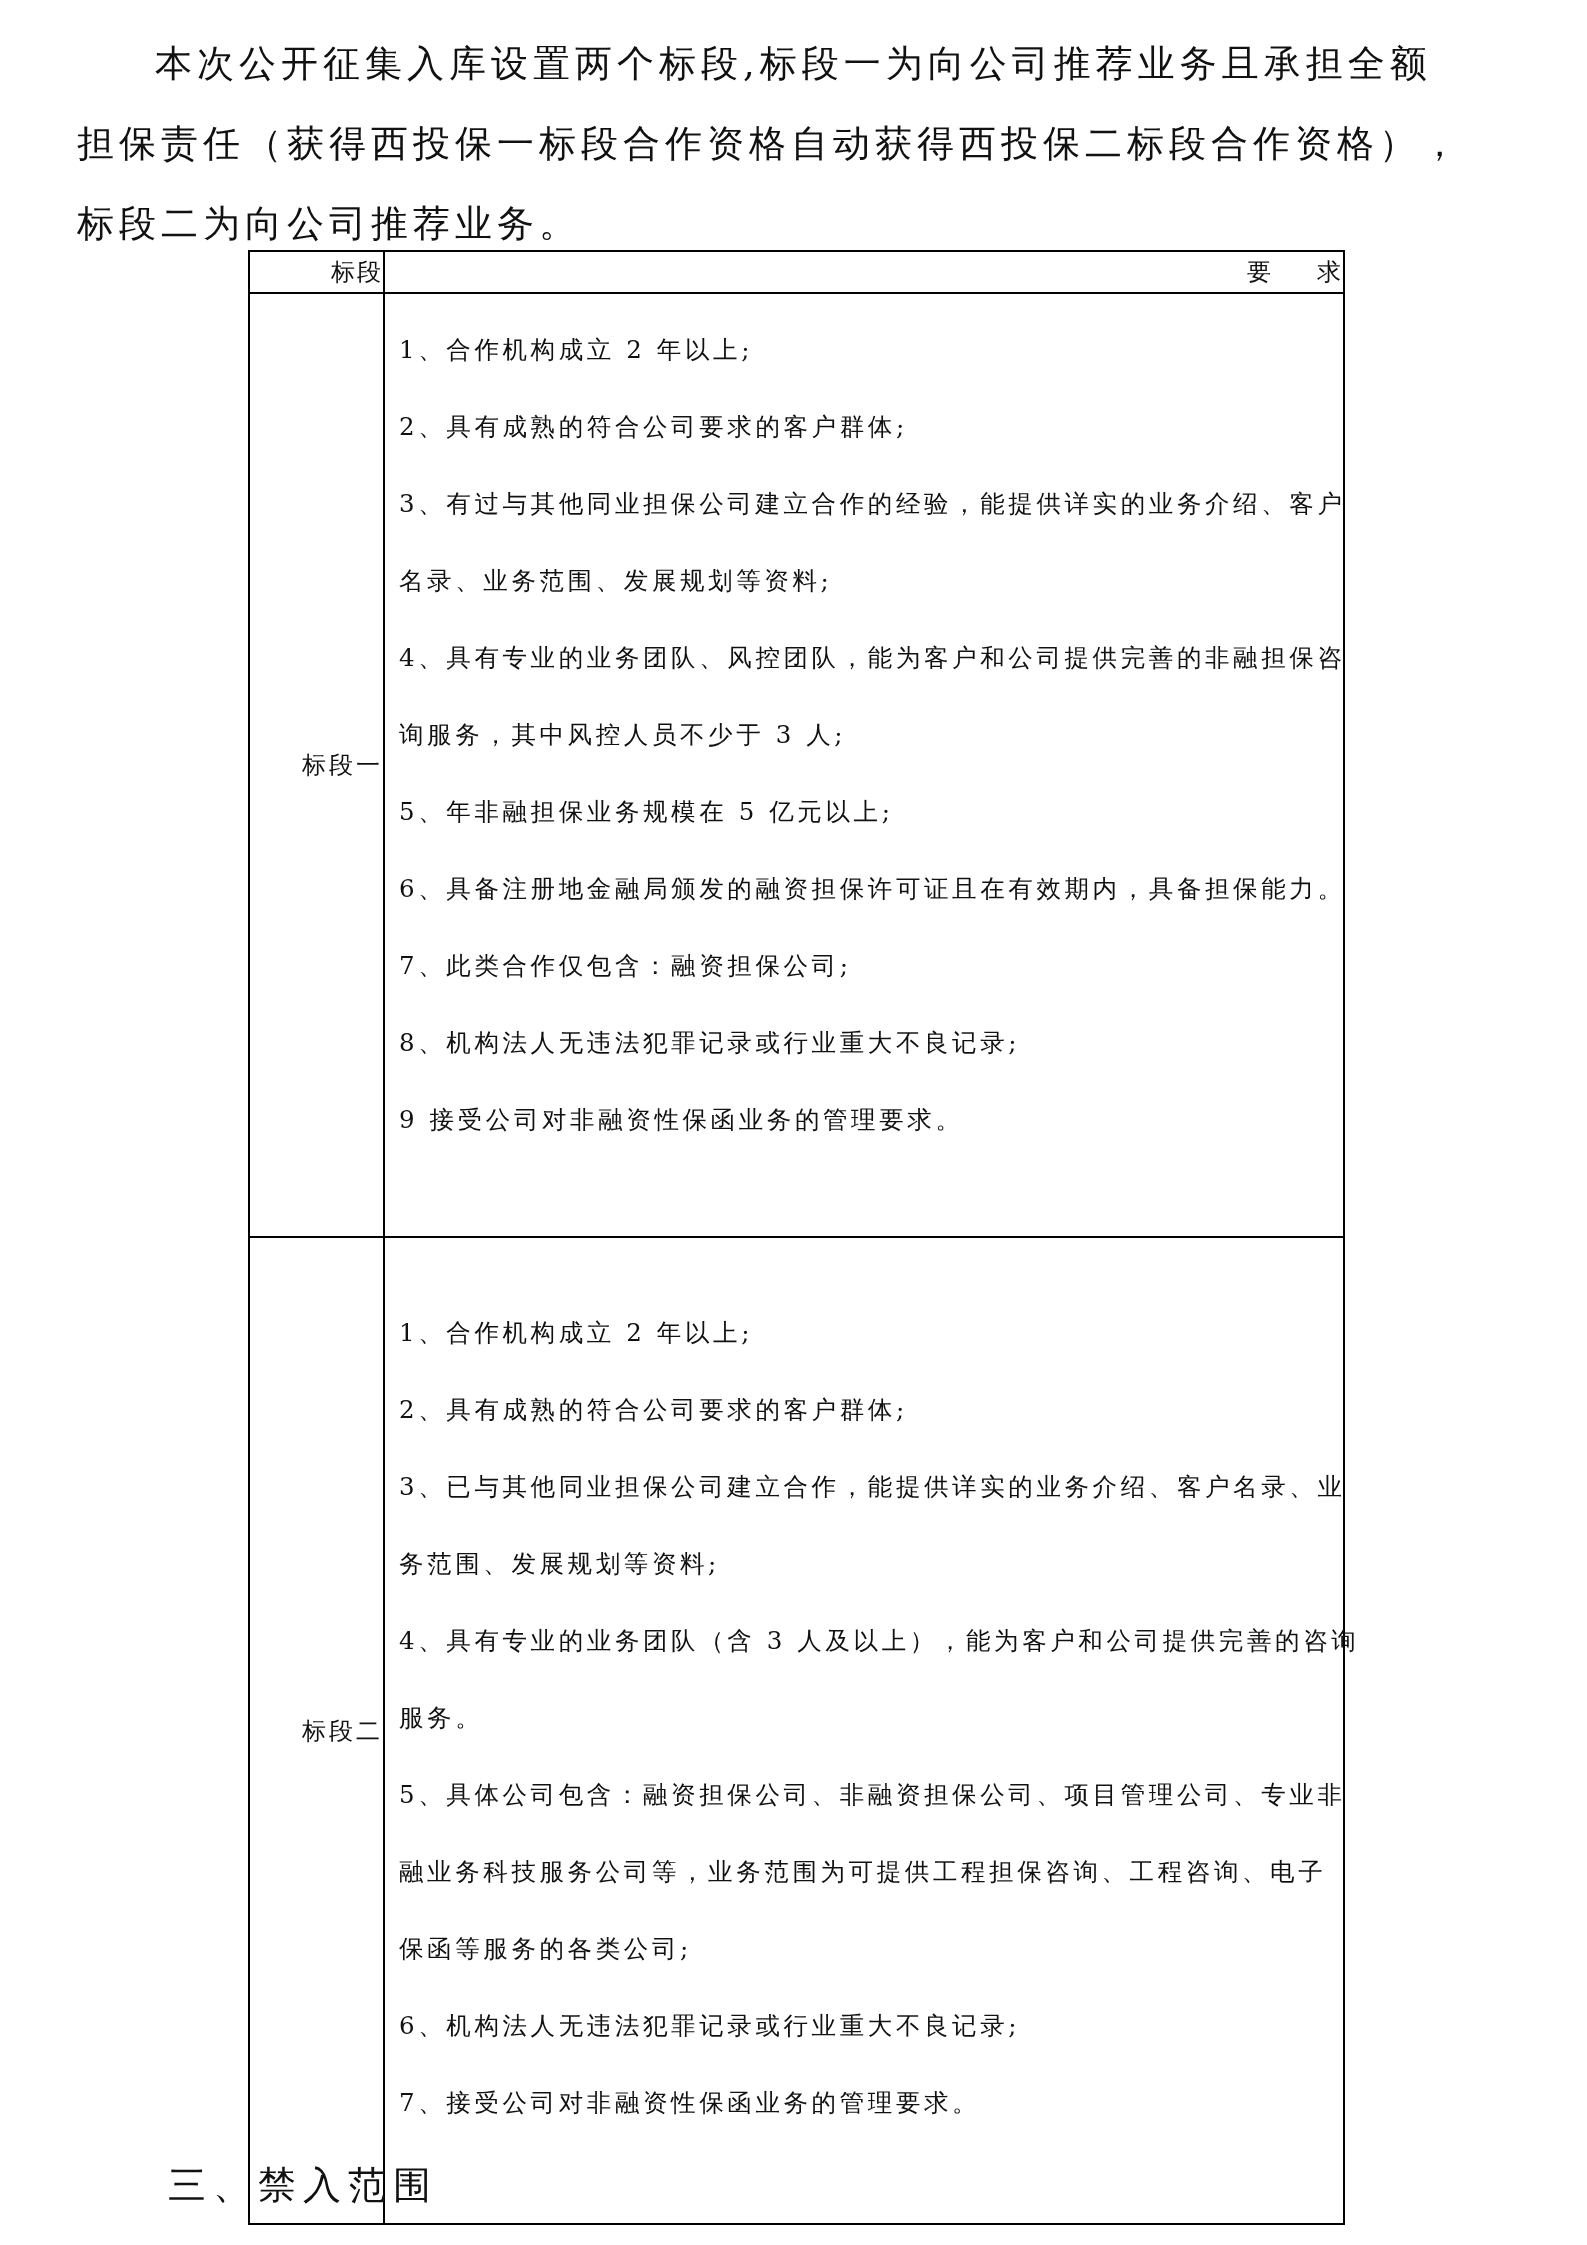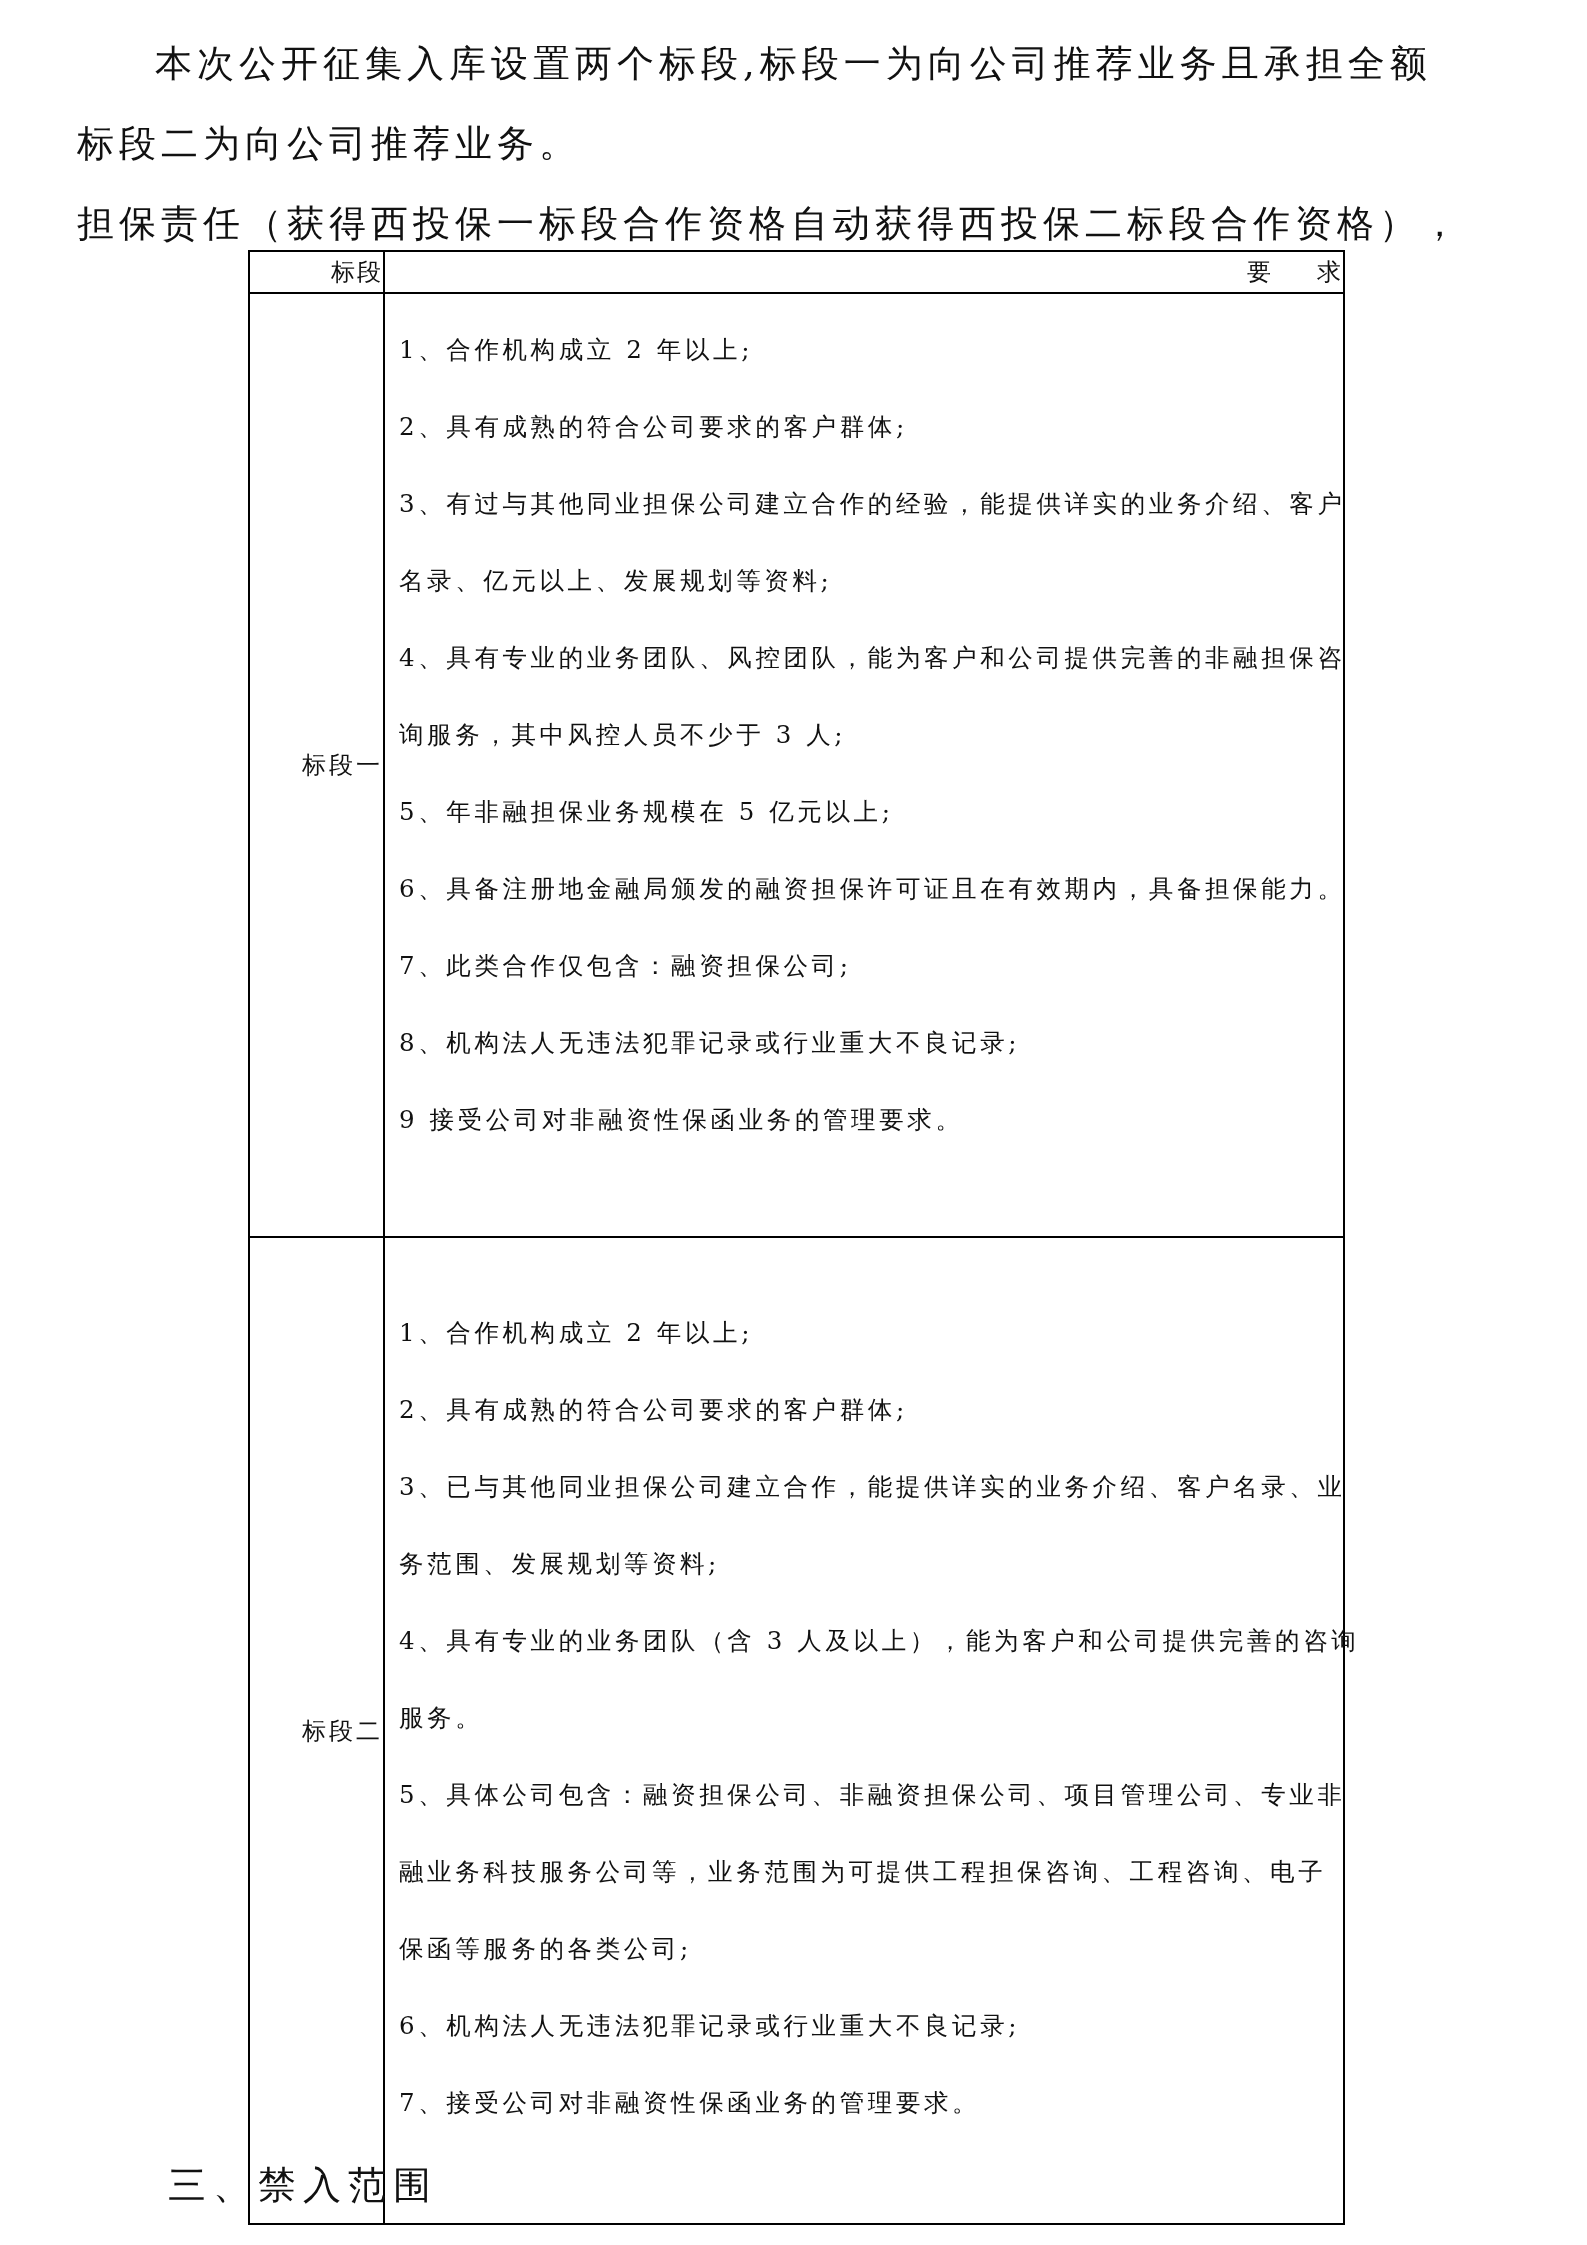--- a/index.html
+++ b/index.html
@@ -42,43 +42,43 @@
   .section-heading {
     position: absolute; left: 168px; top: 2160px;
     font-size: 38px; letter-spacing: 7px; margin: 0; font-weight: normal;
   }
 </style>
 </head>
 <body>
 
 <div class="intro">
   <p class="first">本次公开征集入库设置两个标段,标段一为向公司推荐业务且承担全额</p>
+  <p>担保责任（获得西投保一标段合作资格自动获得西投保二标段合作资格），</p>
   <p>标段二为向公司推荐业务。</p>
-  <p>担保责任（获得西投保一标段合作资格自动获得西投保二标段合作资格），</p>
 </div>
 
 <table class="req">
   <colgroup>
       <col class="c1">
       <col class="c2">
     </colgroup>
   <tbody>
       <tr>
     <th>标段</th>
     <th class="hdr-req">
       <span>要</span><span class="sp"></span><span>求</span>
     </th>
   </tr>
   <tr class="row1">
     <td class="seg-label">标段一</td>
     <td class="reqs">
       <div class="line">1、合作机构成立 2 年以上;</div>
       <div class="line">2、具有成熟的符合公司要求的客户群体;</div>
       <div class="line">3、有过与其他同业担保公司建立合作的经验，能提供详实的业务介绍、客户</div>
-      <div class="line">名录、亿元以上、发展规划等资料;</div>
+      <div class="line">名录、业务范围、发展规划等资料;</div>
       <div class="line">4、具有专业的业务团队、风控团队，能为客户和公司提供完善的非融担保咨</div>
       <div class="line">询服务，其中风控人员不少于 3 人;</div>
       <div class="line">5、年非融担保业务规模在 5 亿元以上;</div>
       <div class="line">6、具备注册地金融局颁发的融资担保许可证且在有效期内，具备担保能力。</div>
       <div class="line">7、此类合作仅包含：融资担保公司;</div>
       <div class="line">8、机构法人无违法犯罪记录或行业重大不良记录;</div>
       <div class="line">9 接受公司对非融资性保函业务的管理要求。</div>
     </td>
   </tr>
   <tr class="row2">

